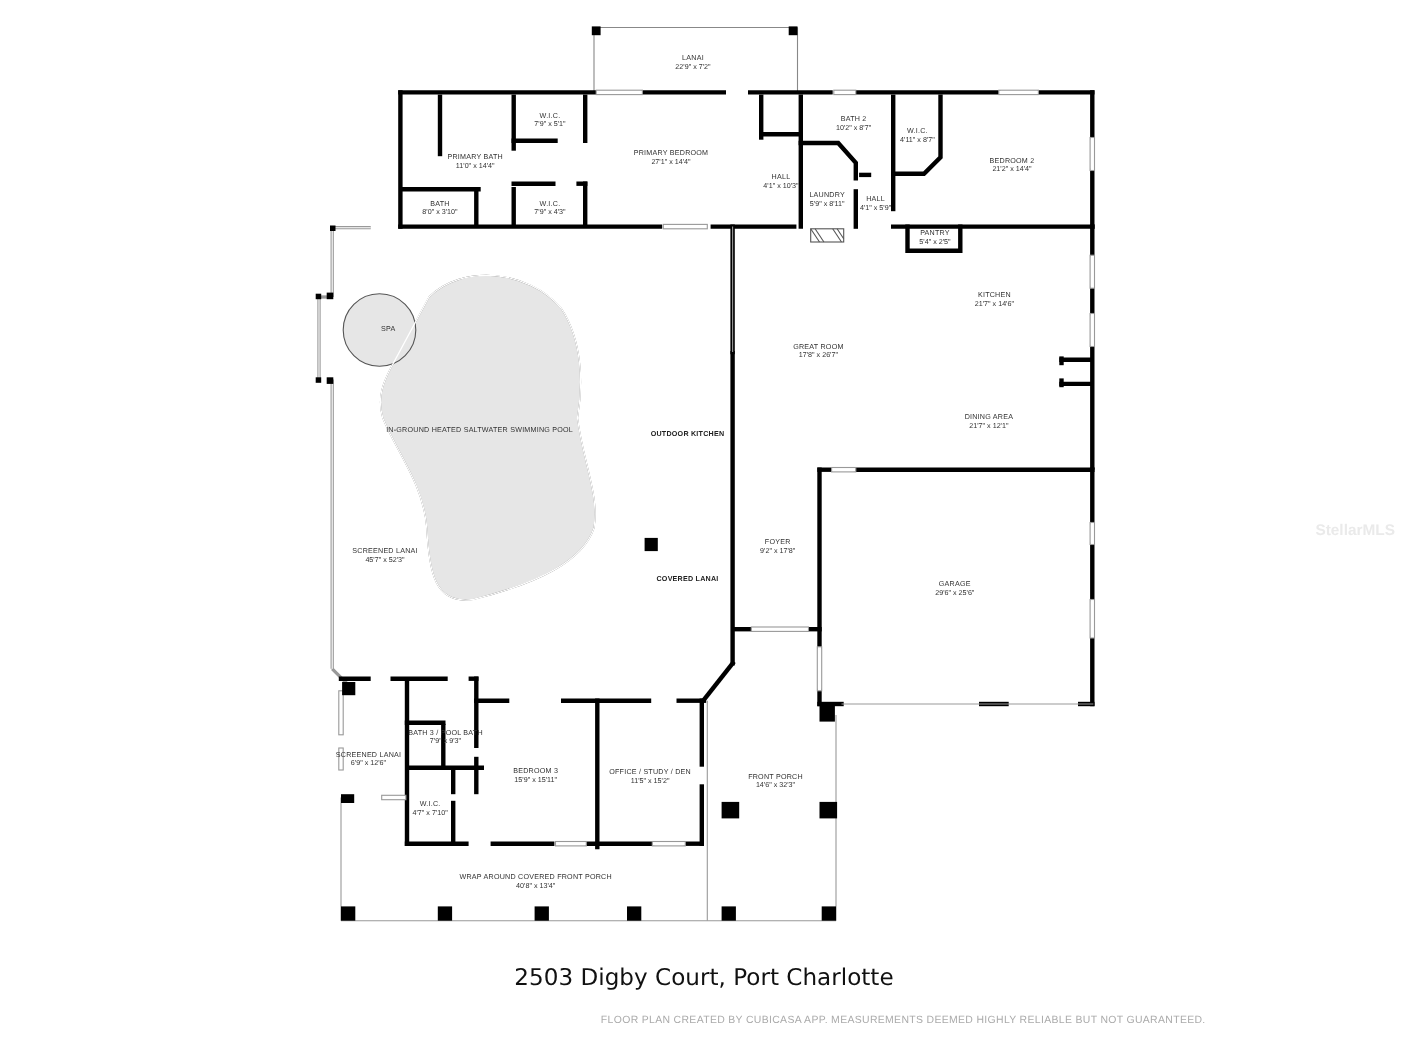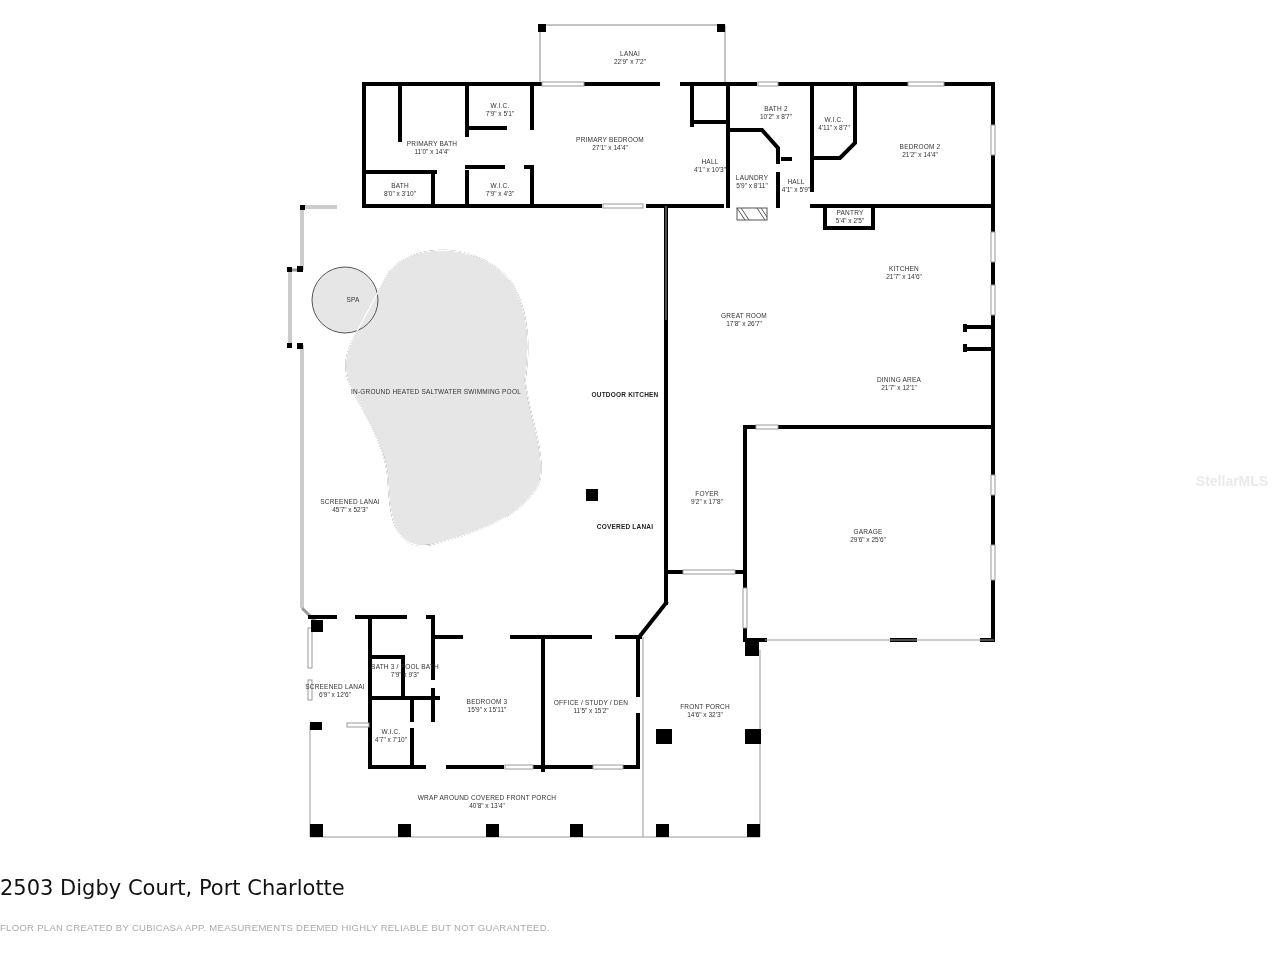--- a/index.html
+++ b/index.html
@@ -2,22 +2,22 @@
 <html><head>
 <meta charset="utf-8">
 <style>
   html, body { margin:0; padding:0; background:#ffffff; }
   body { width:1280px; height:960px; position:relative; overflow:hidden; font-family:"Liberation Sans", sans-serif; }
   #plan { position:absolute; left:0; top:0; width:1280px; height:960px; }
   .lbl { position:absolute; transform:translate(-50%,-50%); text-align:center; color:#333; white-space:nowrap; line-height:1.25; }
   .lbl .n { font-size:6.5px; letter-spacing:0.2px; text-transform:uppercase; display:block; }
   .lbl .d { font-size:6.5px; display:block; }
   .lbl.bold .n { font-weight:bold; color:#222; }
-  #title { position:absolute; left:0; width:1280px; top:876px; font-size:21px; color:#111; font-family:"DejaVu Sans", sans-serif; }
-  #footer { position:absolute; left:0; width:1096px; top:922px; text-align:left; font-size:9.5px; color:#aaa; letter-spacing:0.3px; }
+  #title { position:absolute; left:0; width:1280px; top:876px; text-align:center; font-size:21px; color:#111; font-family:"DejaVu Sans", sans-serif; }
+  #footer { position:absolute; left:0; width:1096px; top:922px; text-align:right; font-size:9.5px; color:#aaa; letter-spacing:0.3px; }
   #watermark { position:absolute; left:1232px; top:481px; transform:translate(-50%,-50%); font-size:14px; color:#eaeaea; font-weight:bold; }
 </style>
 </head>
 <body>
 
 <svg id="plan" viewBox="0 0 1280 960" xmlns="http://www.w3.org/2000/svg">
 
   <g fill="none" stroke="#888" stroke-width="1">
     <line x1="540" y1="25" x2="725" y2="25"></line>
     <line x1="540" y1="25" x2="540" y2="84"></line>

